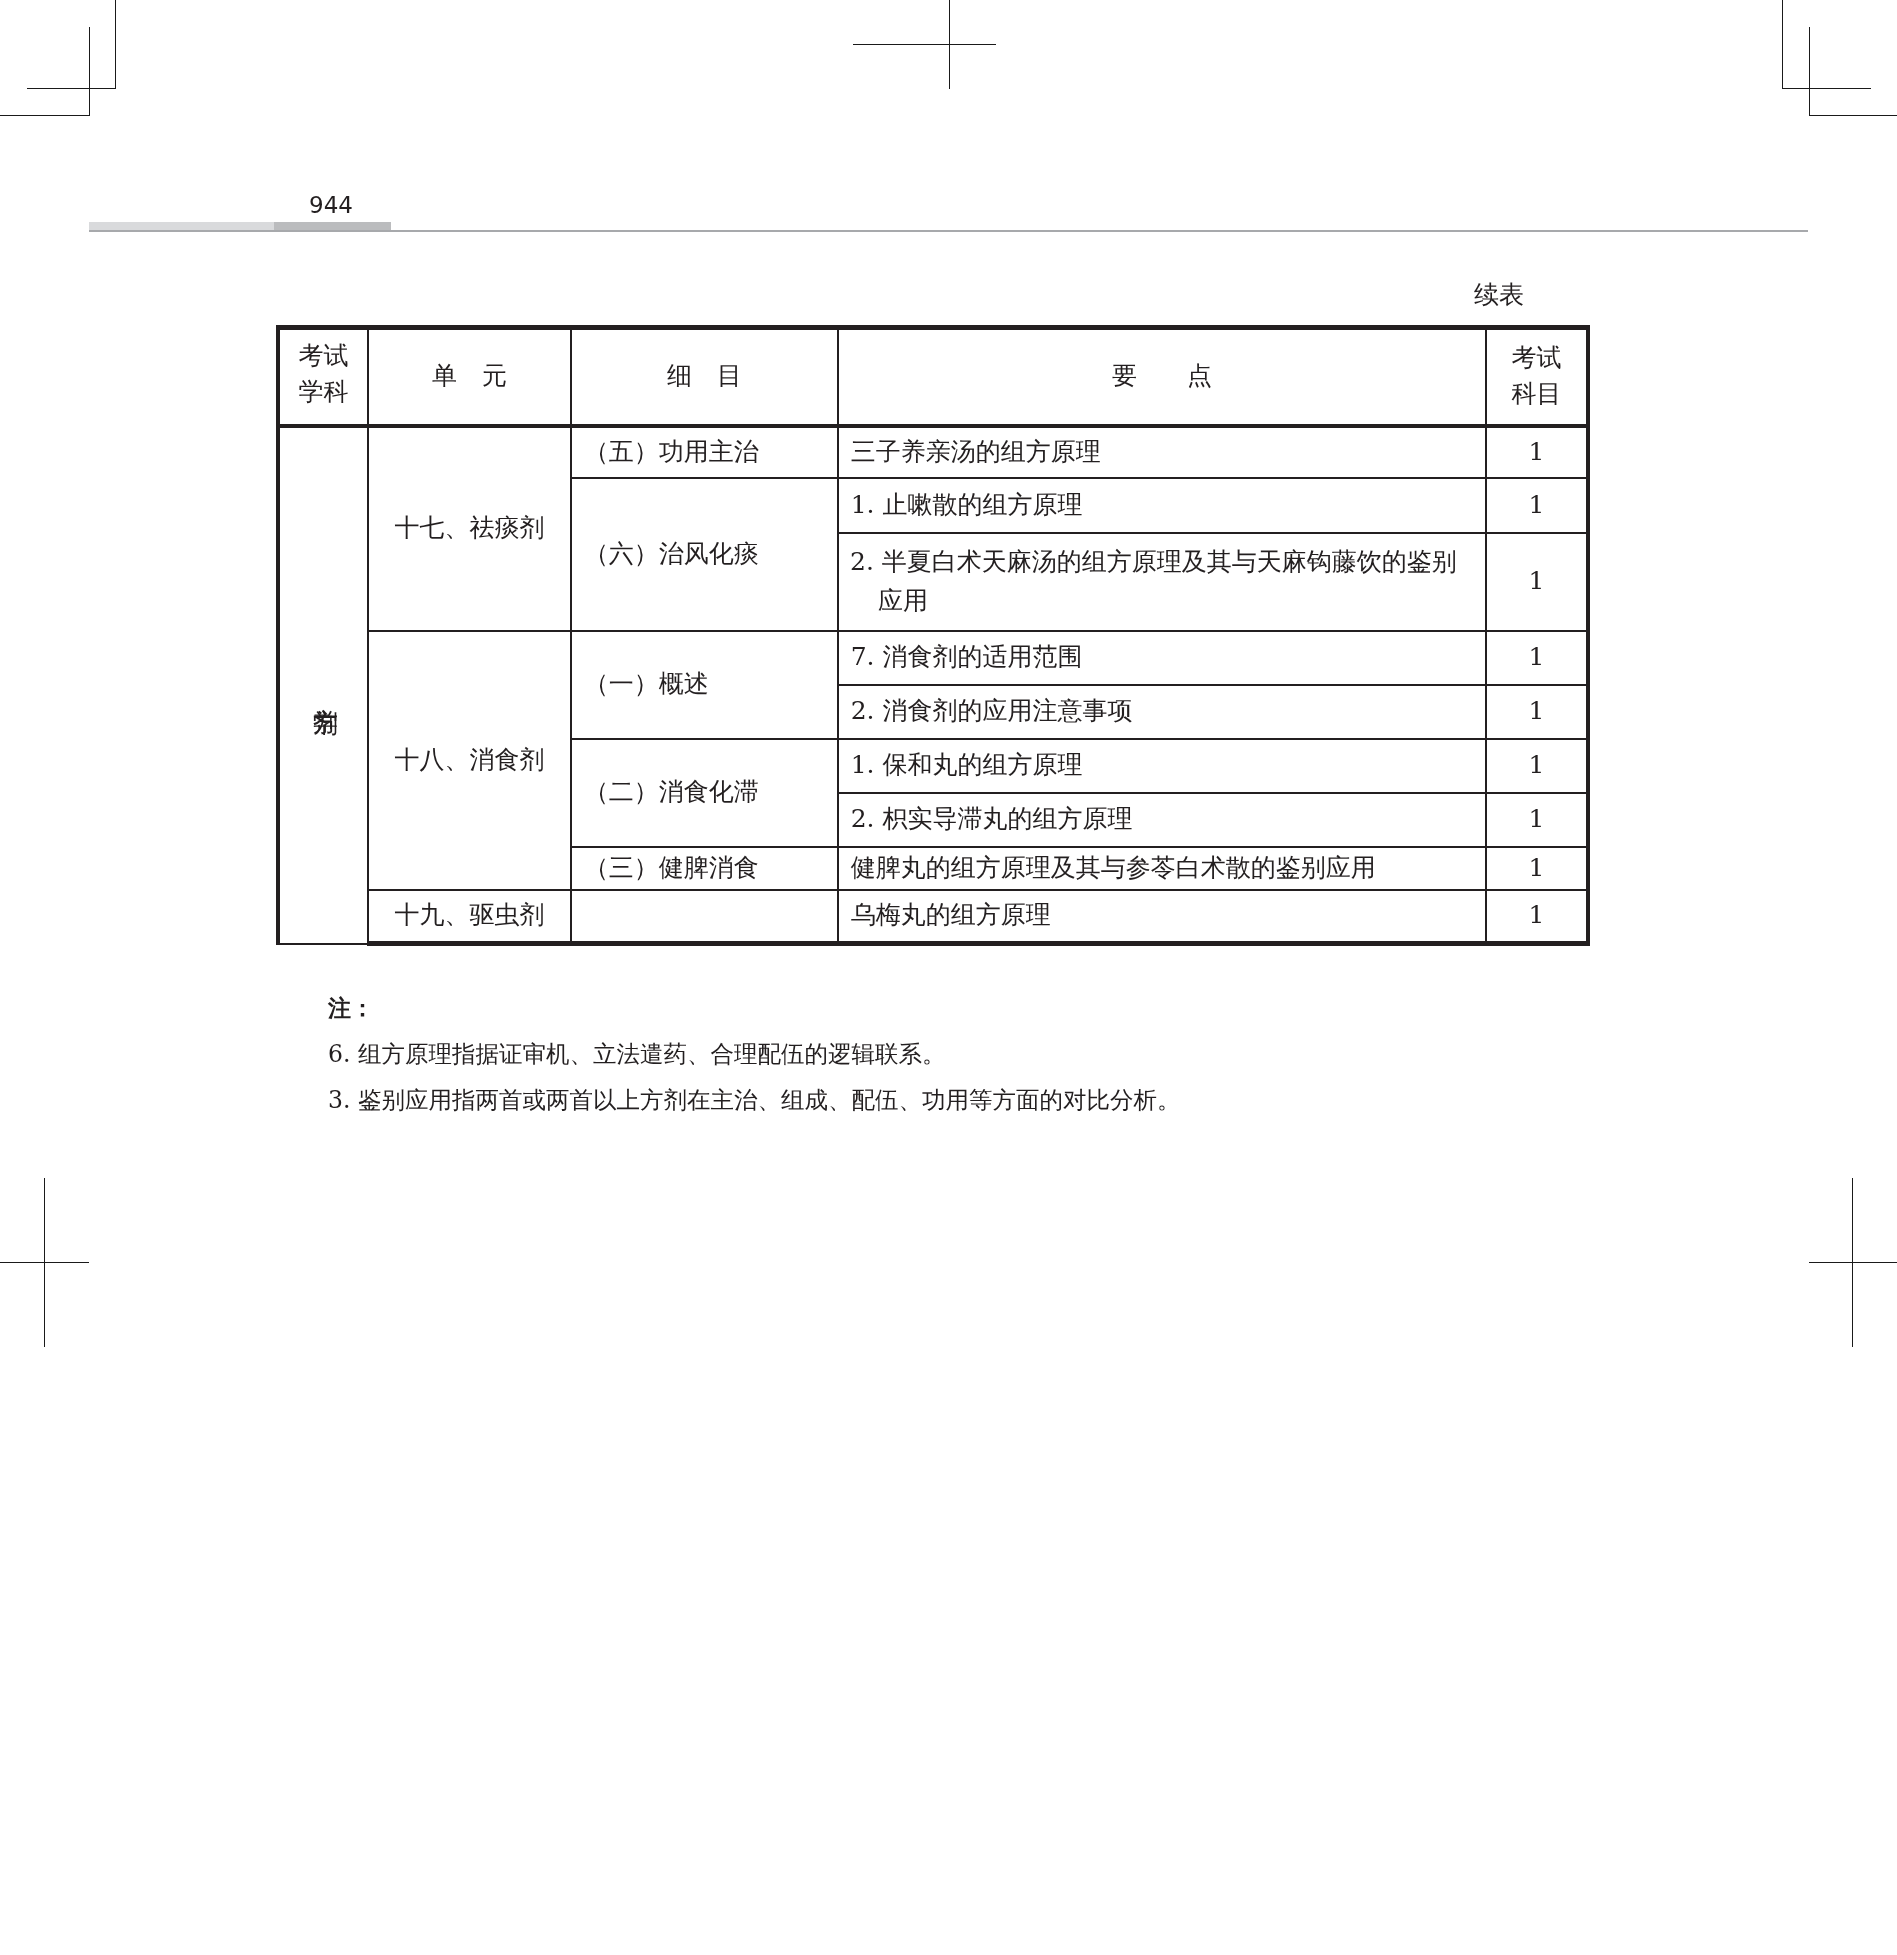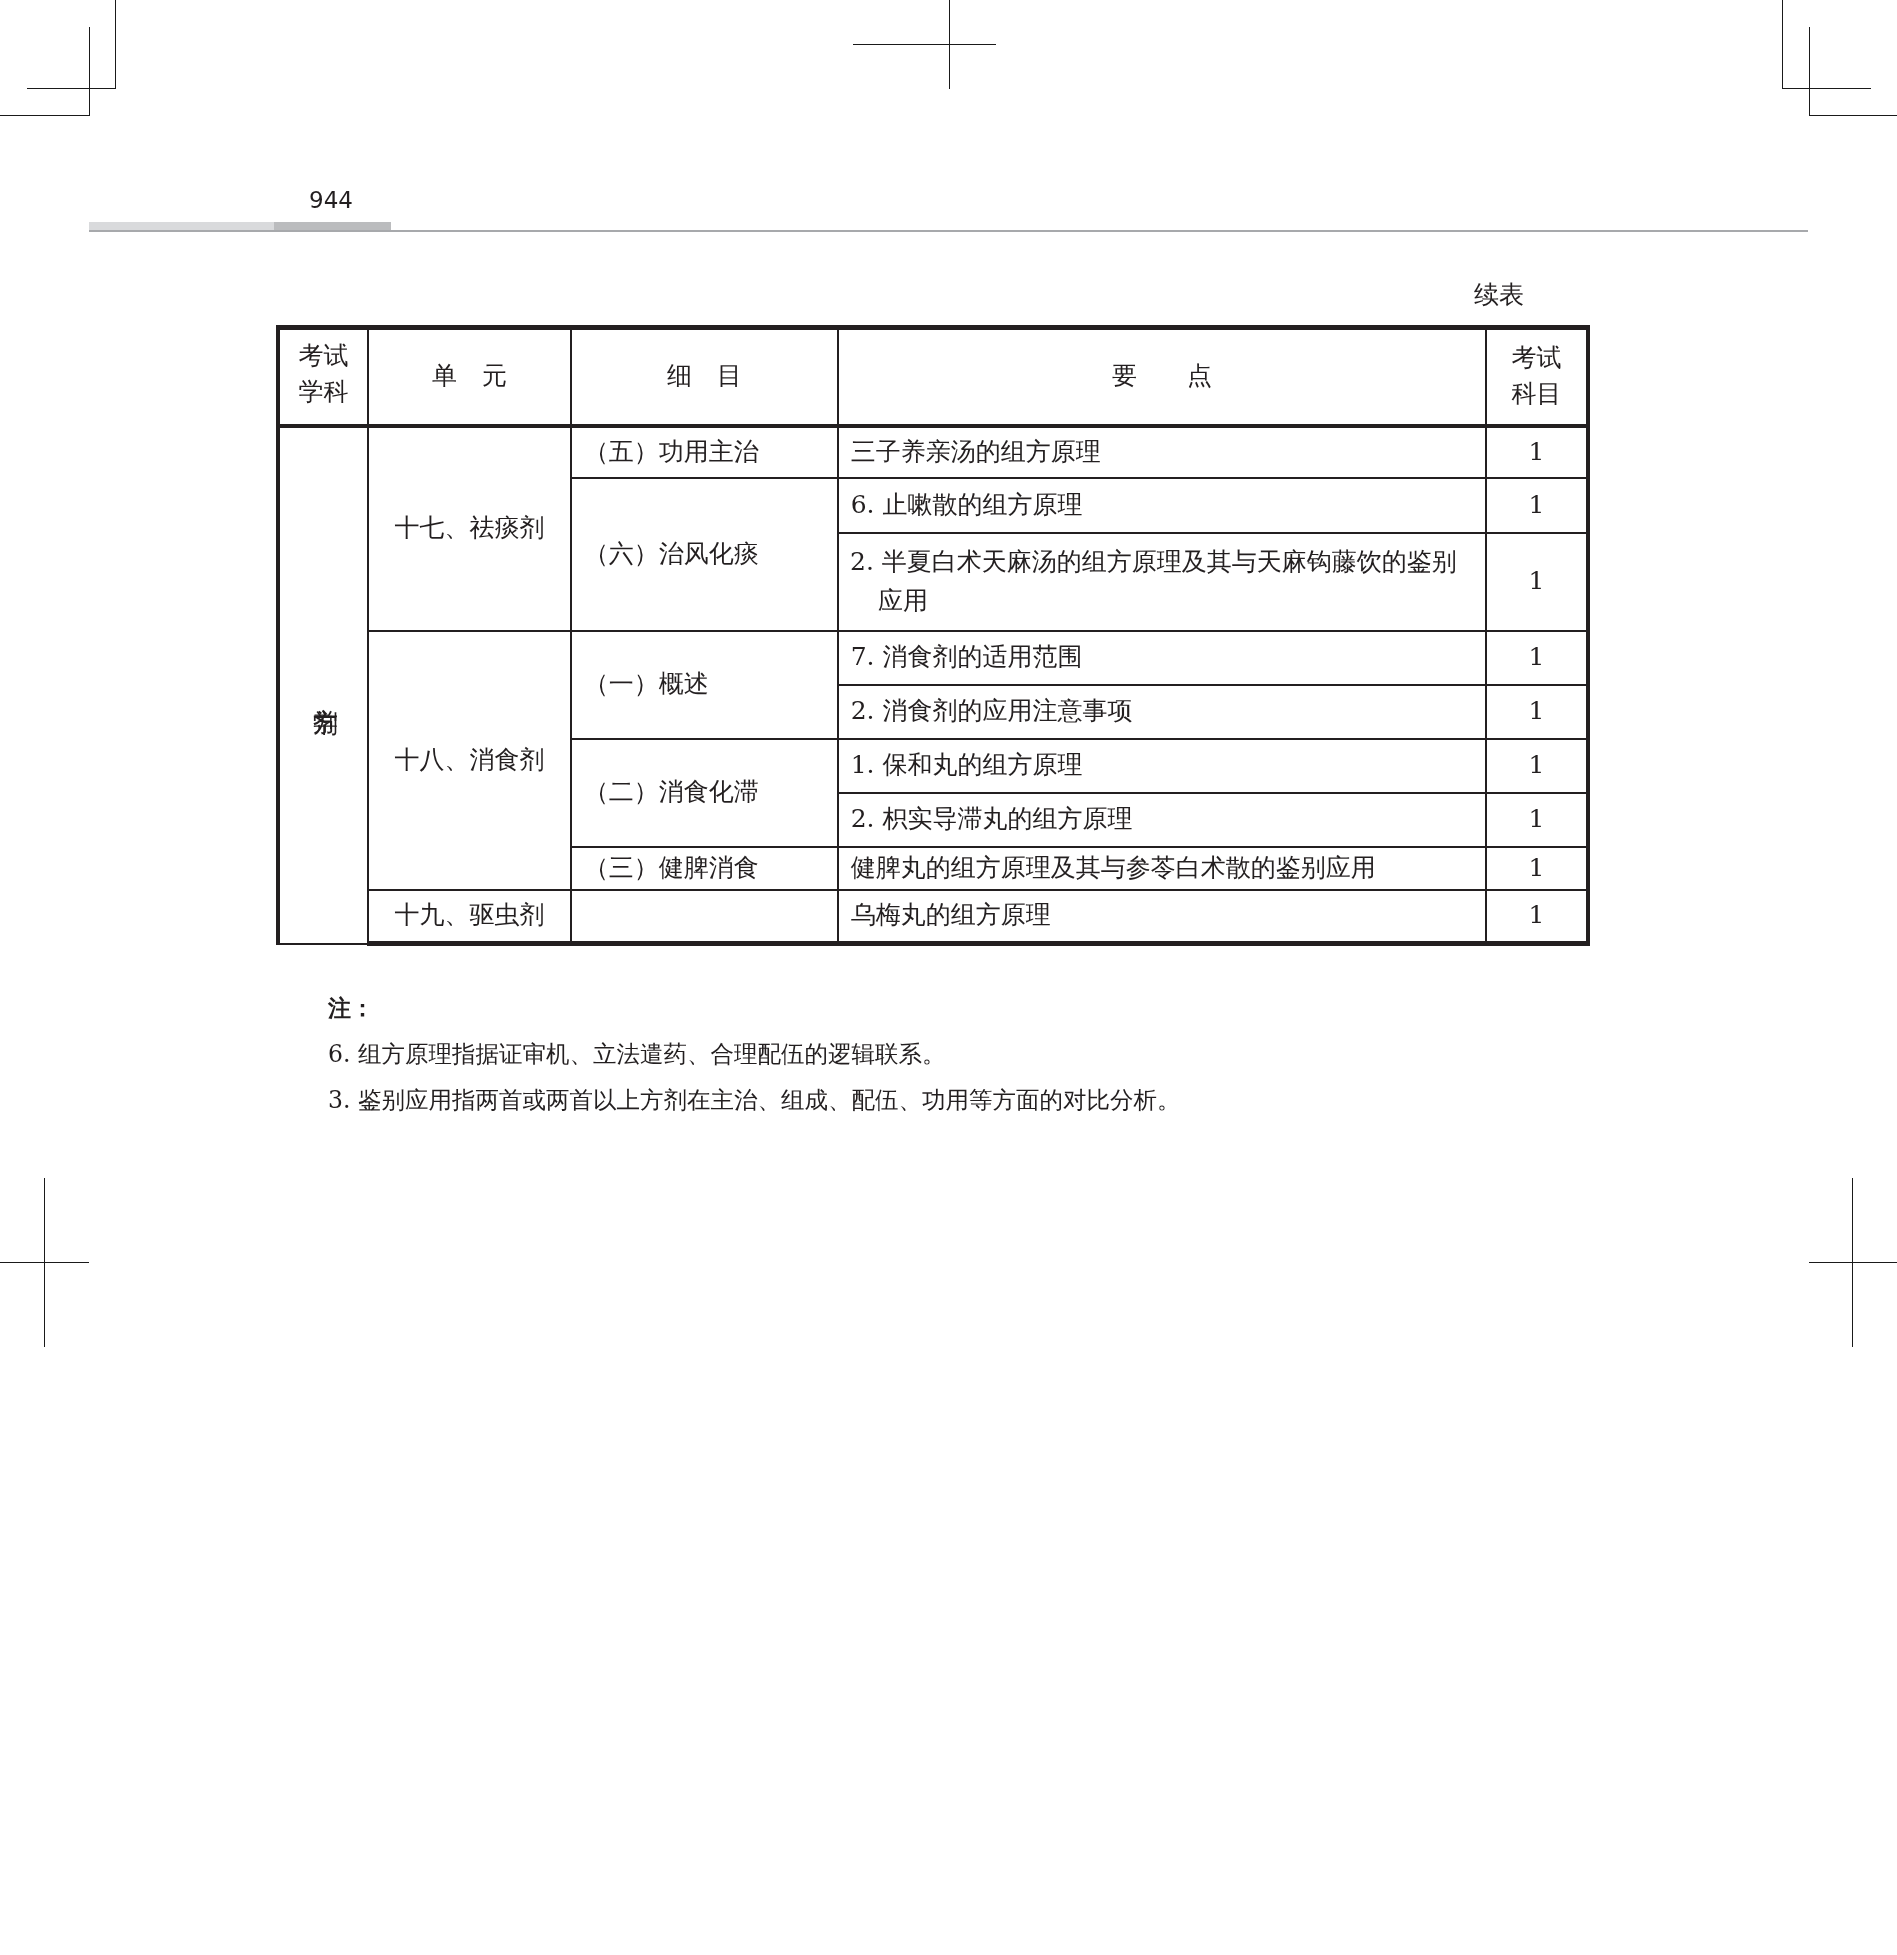--- a/index.html
+++ b/index.html
@@ -1,21 +1,21 @@
 <!DOCTYPE html>
 <html style="font-size:6.3px"><head>
 <meta charset="utf-8">
 <style>
   html, body { margin:0; padding:0; background:#ffffff; }
   body { width:1897px; height:2536px; position:relative; overflow:hidden;
          font-family:"DejaVu Serif","Liberation Serif",serif; color:#231f20; }
   .crop { position:absolute; background:#1a1a1a; }
   .hbar { position:absolute; }
   .runhead { position:absolute; top:187px; left:309px; height:31px; display:flex; align-items:flex-end;
-             font-family:"DejaVu Sans","Liberation Sans",sans-serif; font-size:23px; color:#231f20; white-space:nowrap;flex-direction:column; }
+             font-family:"DejaVu Sans","Liberation Sans",sans-serif; font-size:23px; color:#231f20; white-space:nowrap; }
   .runhead .pno { margin-right:23px; }
   .cont { position:absolute; top:278px; left:1474px; font-size:25px; }
   table.grid { position:absolute; left:276px; top:325px; width:1310px; border-collapse:collapse; table-layout:fixed; }
   table.grid td { border:2.3px solid #231f20; padding:0; font-size:25px; line-height:1.55; vertical-align:middle; }
   table.grid tr.head td { border-top:5.5px solid #231f20; border-bottom:4.7px solid #231f20; }
   table.grid tr:last-child td { border-bottom:5.5px solid #231f20; }
   table.grid td.lft { border-left:4.7px solid #231f20;font-family:Liberation Mono, monospace; }
   table.grid td.rgt { border-right:4.7px solid #231f20; }
   .center { text-align:center; }
   .pt { padding-left:11.7px !important; padding-right:7.8px !important; }
@@ -80,21 +80,21 @@
     <td class="lft center" rowspan="11">
       <span class="vert">方剂学</span>
     </td>
     <td class="center" rowspan="3">十七、祛痰剂</td>
     <td class="pt">（五）功用主治</td>
     <td class="pt">三子养亲汤的组方原理</td>
     <td class="rgt center">1</td>
   </tr>
   <tr style="height:55px">
     <td class="pt" rowspan="2">（六）治风化痰</td>
-    <td class="pt">6. 止嗽散的组方原理</td>
+    <td class="pt">1. 止嗽散的组方原理</td>
     <td class="rgt center">1</td>
   </tr>
   <tr style="height:98px">
     <td class="pt hang">2. 半夏白术天麻汤的组方原理及其与天麻钩藤饮的鉴别应用</td>
     <td class="rgt center">1</td>
   </tr>
 
   <tr style="height:54px">
     <td class="center" rowspan="5">十八、消食剂</td>
     <td class="pt" rowspan="2">（一）概述</td>

